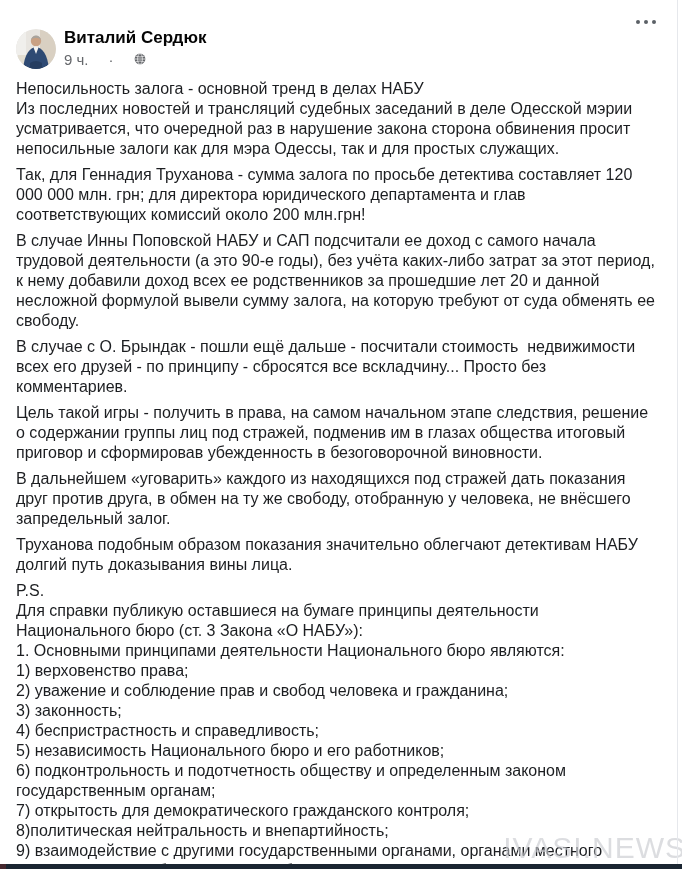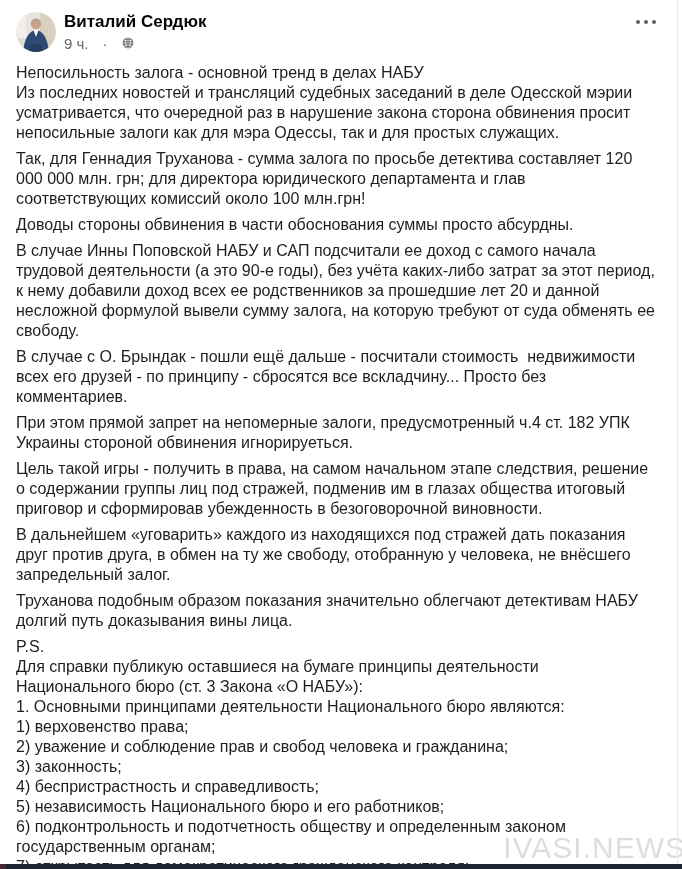--- a/index.html
+++ b/index.html
@@ -13,35 +13,35 @@
     position: relative;
     width: 682px; height: 869px;
     background: #ffffff;
   }
   .right-edge {
     position: absolute; top: 0; right: 4px; bottom: 5px;
     width: 1px; background: #e6e8ec;
   }
   
   .header {
-    display: flex; align-items: center;
-    padding: 10px 16px 6px 16px;
+    display: flex; align-items: flex-end;
+    padding: 26px 16px 6px 16px;
   }
   .avatar {
     width: 40px; height: 40px; border-radius: 50%;
     overflow: hidden; flex: 0 0 40px; cursor: pointer;
     box-shadow: 0 0 0 1px rgba(0,0,0,.06) inset;
   }
   .hmeta { margin-left: 8px; padding-top: 1px; }
   .author {
     font-size: 17px; font-weight: 700; color: #050505;
     line-height: 21px; cursor: pointer;
   }
   .timerow {
-    display: flex; align-items: center; gap: 14px;
+    display: flex; align-items: center; gap: 20px;
     font-size: 15px; color: #65676b; line-height: 18px; margin-top: 2px;
   }
   .timerow .ts { cursor: pointer; }
   .globe { display: inline-block; margin-top: 1px; }
   .more-btn {
     position: absolute; top: 14px; right: 22px;
     display: flex; gap: 4px; align-items: center;
     padding: 6px 4px; border-radius: 6px; cursor: pointer;
   }
   .more-btn i {
@@ -115,25 +115,23 @@
 
   <div class="more-btn">
     <i></i>
     <i></i>
     <i></i>
   </div>
 
   <div class="content">
       <p class="para">Непосильность залога - основной тренд в делах НАБУ
 Из последних новостей и трансляций судебных заседаний в деле Одесской мэрии усматривается, что очередной раз в нарушение закона сторона обвинения просит непосильные залоги как для мэра Одессы, так и для простых служащих.</p>
-      <p class="para">Так, для Геннадия Труханова - сумма залога по просьбе детектива составляет 120 000 000 млн. грн; для директора юридического департамента и глав соответствующих комиссий около 100 млн.грн!</p>
-      <p class="para">Доводы стороны обвинения в части обоснования суммы просто абсурдны.</p>
+      <p class="para">Так, для Геннадия Труханова - сумма залога по просьбе детектива составляет 120 000 000 млн. грн; для директора юридического департамента и глав соответствующих комиссий около 200 млн.грн!</p>
       <p class="para">В случае Инны Поповской НАБУ и САП подсчитали ее доход с самого начала трудовой деятельности (а это 90-е годы), без учёта каких-либо затрат за этот период, к нему добавили доход всех ее родственников за прошедшие лет 20 и данной несложной формулой вывели сумму залога, на которую требуют от суда обменять ее свободу.</p>
       <p class="para">В случае с О. Брындак - пошли ещё дальше - посчитали стоимость  недвижимости всех его друзей - по принципу - сбросятся все вскладчину... Просто без комментариев.</p>
-      <p class="para">При этом прямой запрет на непомерные залоги, предусмотренный ч.4 ст. 182 УПК Украины стороной обвинения игнорируеться.</p>
       <p class="para">Цель такой игры - получить в права, на самом начальном этапе следствия, решение о содержании группы лиц под стражей, подменив им в глазах общества итоговый приговор и сформировав убежденность в безоговорочной виновности.</p>
       <p class="para">В дальнейшем «уговарить» каждого из находящихся под стражей дать показания друг против друга, в обмен на ту же свободу, отобранную у человека, не внёсшего запредельный залог.</p>
       <p class="para">Труханова подобным образом показания значительно облегчают детективам НАБУ долгий путь доказывания вины лица.</p>
       <p class="para">P.S.
 Для справки публикую оставшиеся на бумаге принципы деятельности Национального бюро (ст. 3 Закона «О НАБУ»):
 1. Основными принципами деятельности Национального бюро являются:
 1) верховенство права;
 2) уважение и соблюдение прав и свобод человека и гражданина;
 3) законность;
 4) беспристрастность и справедливость;

